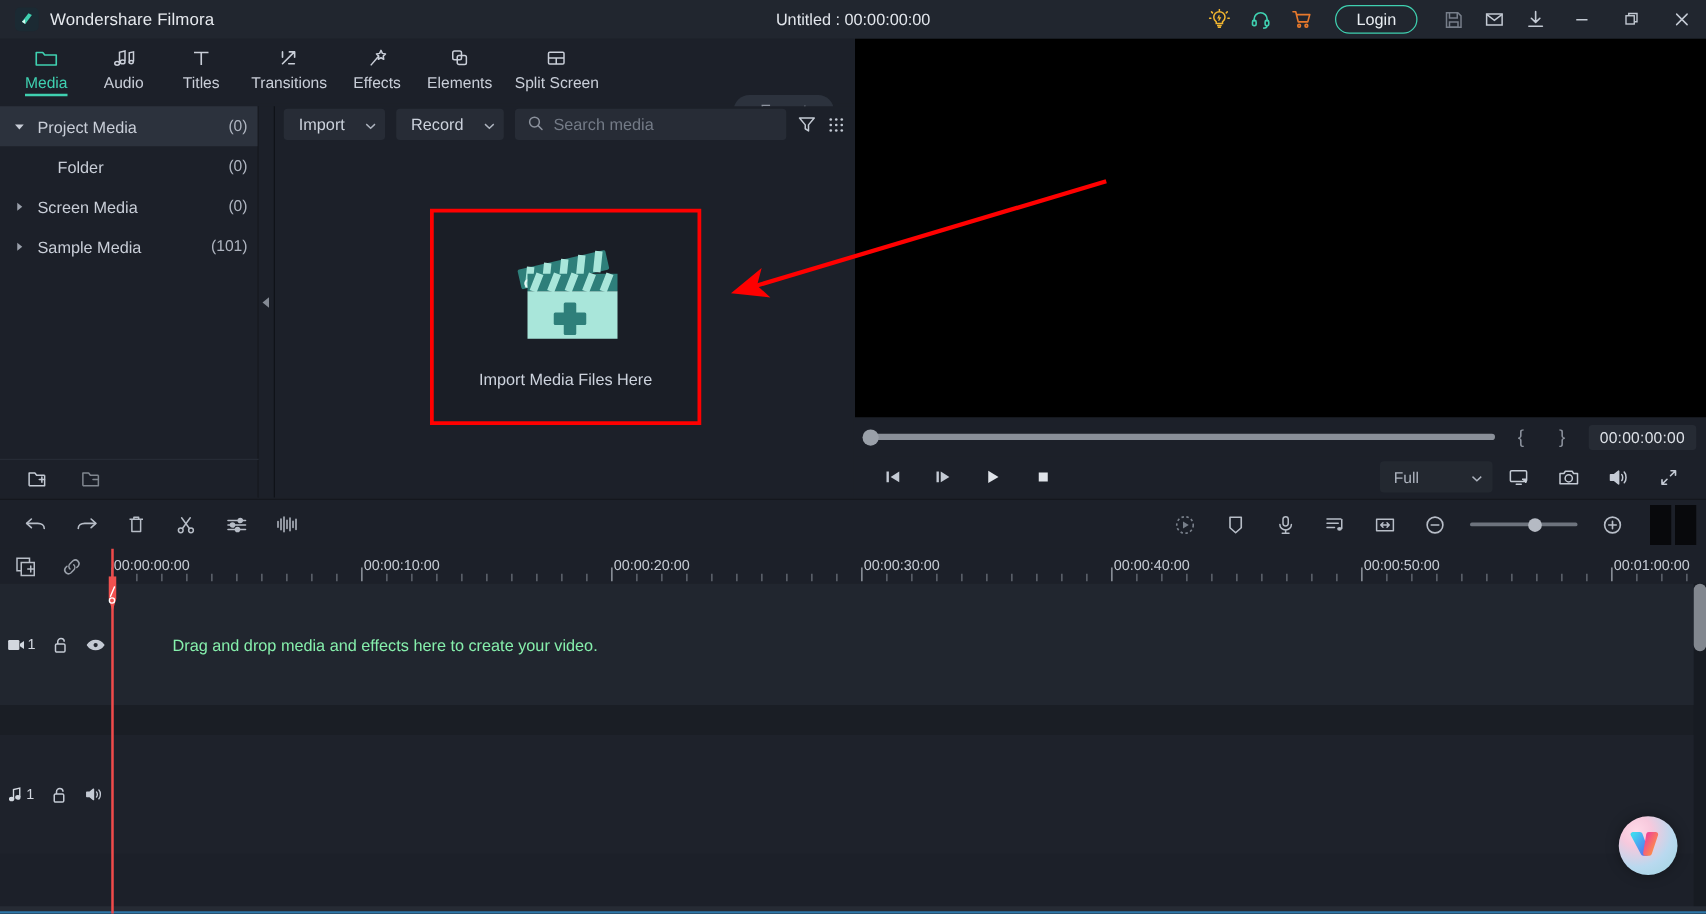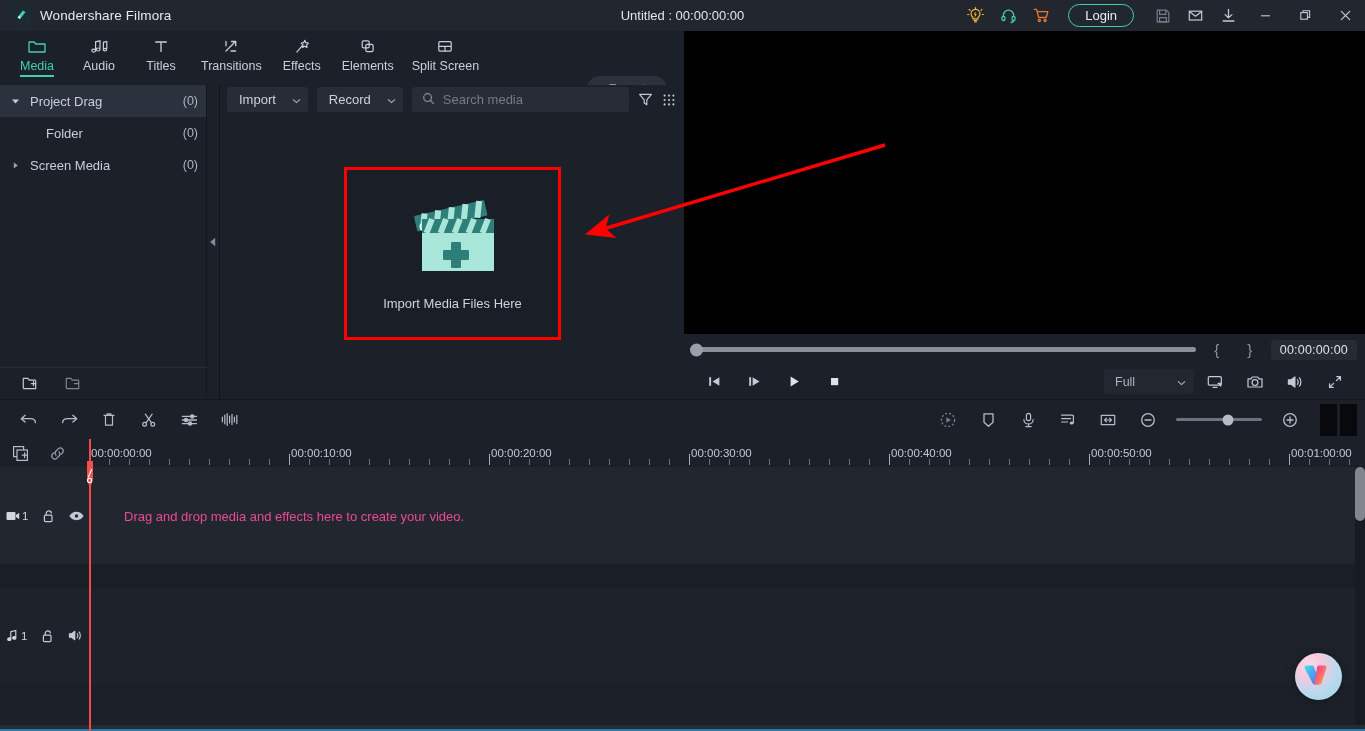--- a/index.html
+++ b/index.html
@@ -212,22 +212,22 @@
     display:flex; align-items:center; gap:14px; padding-left:6px;
   }
   .track.video .track-head{ align-items:center; }
   .th-ico{ display:flex; align-items:center; gap:2px; cursor:default; }
   .th-num{ font-size:11.5px; color:#d2d7df; }
   .track-body{
     position:absolute; left:89px; top:0; right:0; height:100%;
     border-left:1px solid #2b313a;
   }
   .drop-hint{
-    position:absolute; left:34px; top:50%; transform:translateY(-50%);
-    font-size:13px; color:#ec4899;
+    position:absolute; left:48px; top:50%; transform:translateY(-50%);
+    font-size:13px; color:#86efac;
   }
   .playhead{
     position:absolute; left:89px; top:439px; width:2px; height:292px;
     background:#f04a4a; z-index:5; pointer-events:none;
   }
   .playhead-marker{
     position:absolute; left:-6px; top:22px; width:14px; height:30px; cursor:default;
   }
   .tl-scrollbar{
     position:absolute; right:0; top:467px; width:10px; height:54px;
@@ -419,40 +419,49 @@
   </div>
 
   <div class="sidebar">
 
     <div class="sb-row sel">
       <span class="sb-arrow">
         <svg width="9" height="9" viewBox="0 0 9 9">
             <path d="M1 2.6h7L4.5 6.6z" fill="#c9ced8"></path>
           </svg>
       </span>
-      <span class="sb-lbl">Project Drag</span>
+      <span class="sb-lbl">Project Media</span>
       <span class="sb-count">(0)</span>
     </div>
 
     <div class="sb-row child">
       <span class="sb-arrow"></span>
       <span class="sb-lbl">Folder</span>
       <span class="sb-count">(0)</span>
     </div>
 
     <div class="sb-row">
       <span class="sb-arrow">
         <svg width="9" height="9" viewBox="0 0 9 9">
             <path d="M2.8 1.2v6.4l4-3.2z" fill="#9aa0ab"></path>
           </svg>
       </span>
       <span class="sb-lbl">Screen Media</span>
       <span class="sb-count">(0)</span>
     </div>
 
+    <div class="sb-row">
+      <span class="sb-arrow">
+        <svg width="9" height="9" viewBox="0 0 9 9">
+            <path d="M2.8 1.2v6.4l4-3.2z" fill="#9aa0ab"></path>
+          </svg>
+      </span>
+      <span class="sb-lbl">Sample Media</span>
+      <span class="sb-count">(101)</span>
+    </div>
 
     <div class="sb-foot">
       <span>
         <svg width="17" height="15" viewBox="0 0 17 15" fill="none" stroke="#c4cad4" stroke-width="1.2" stroke-linejoin="round">
           <path d="M1.3 12.6V2.4h4.6l1.4 1.8h6.4"></path>
           <path d="M13.7 4.2v8.4H1.3"></path>
           <path d="M9.4 7.6h4.2M11.5 5.5v4.2" stroke-linecap="round"></path>
         </svg>
       </span>
       <span>

